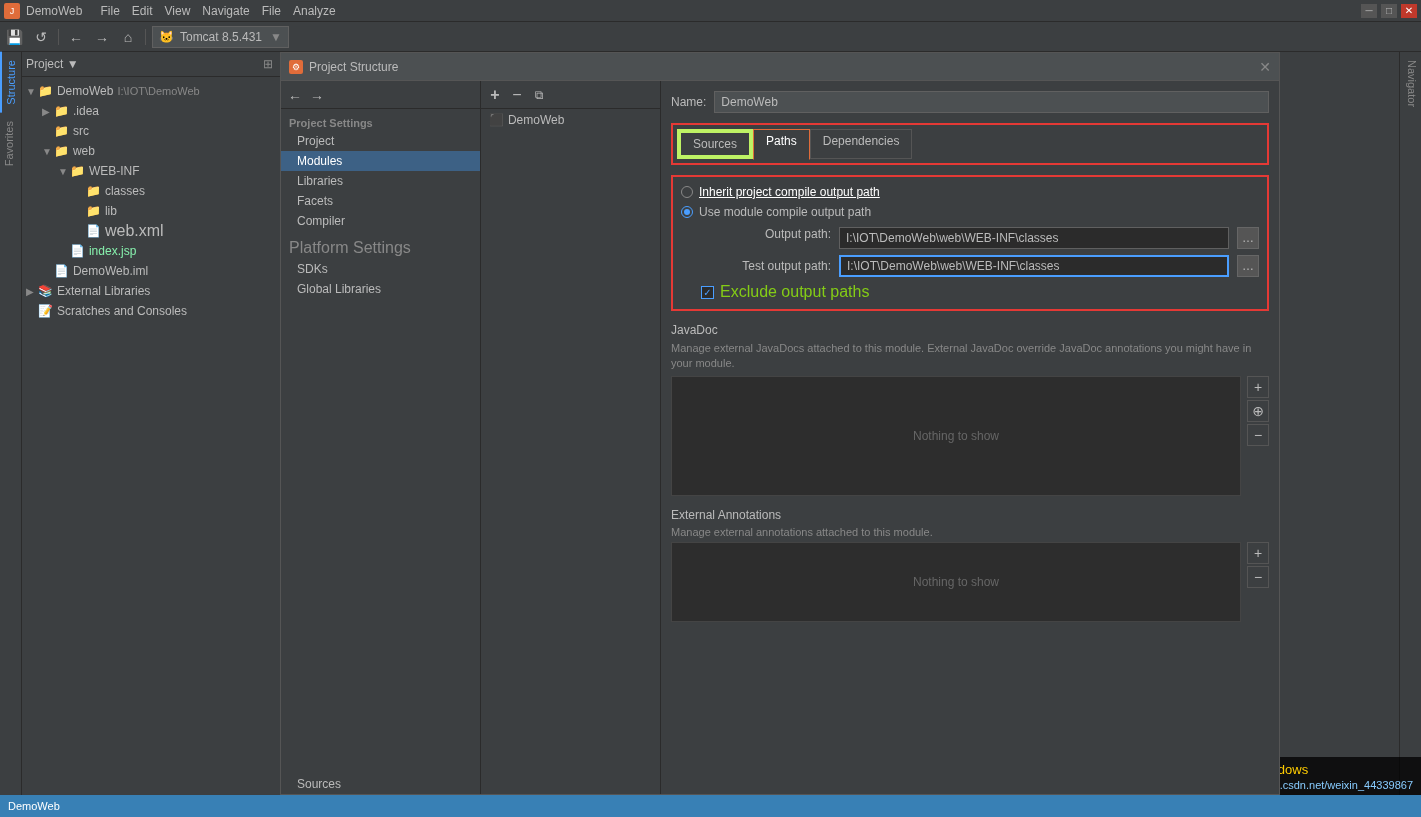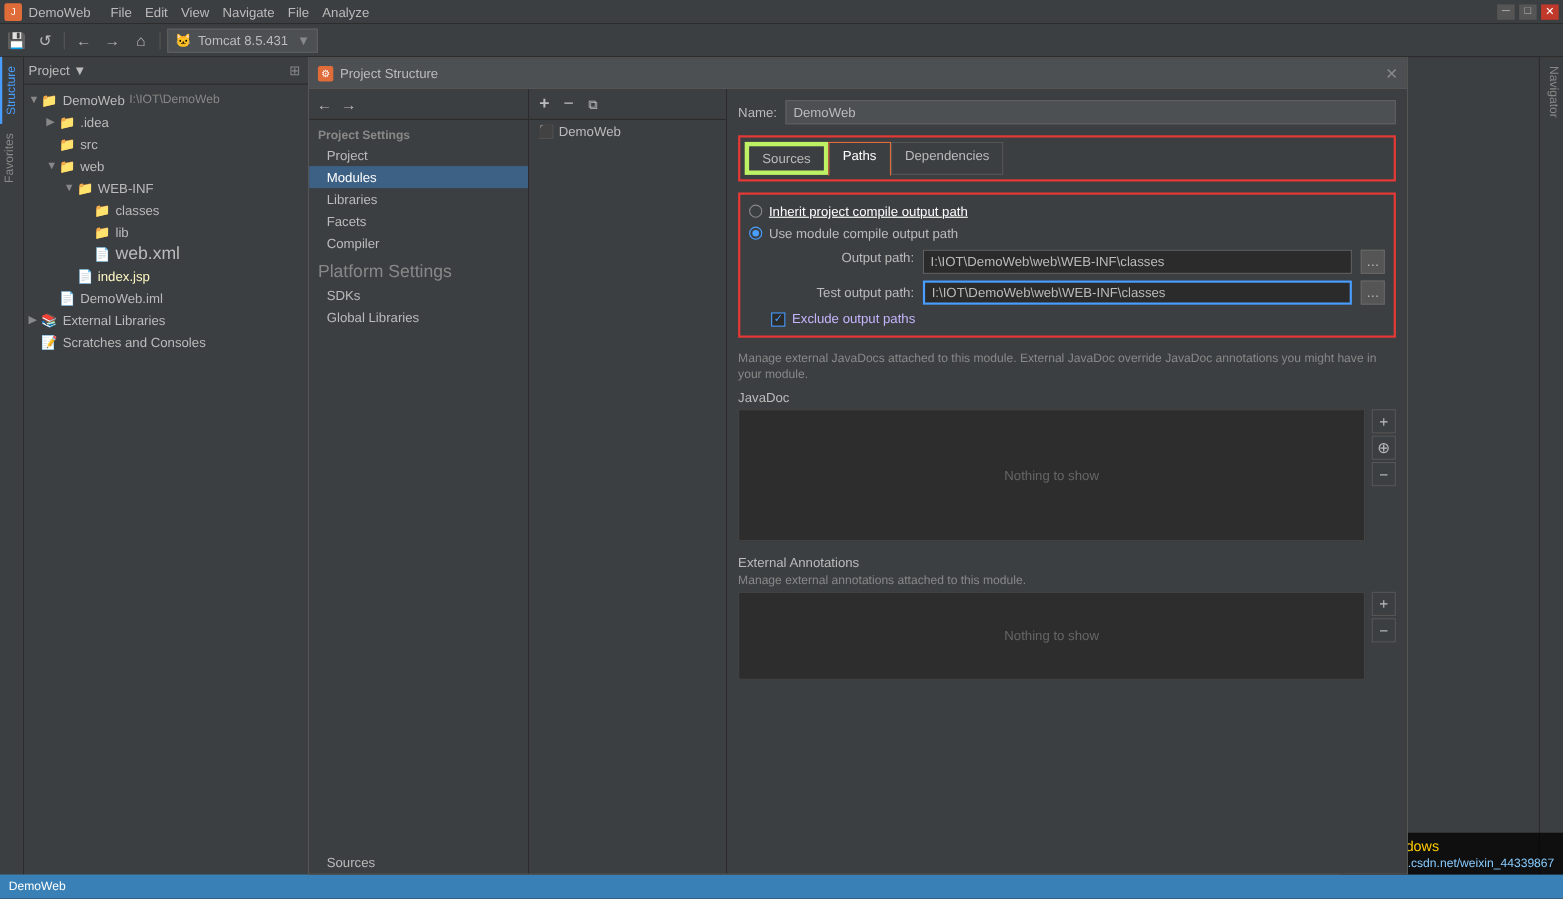--- a/index.html
+++ b/index.html
@@ -164,21 +164,21 @@
 
       <div class="tree-item" style="padding-left:52px;">
         <span class="tree-arrow" style="width:12px;"></span>
         <span class="tree-icon" style="color:#e07070;">📄</span>
         <span style="font-size:16px; color:#bbbbbb;">web.xml</span>
       </div>
 
       <div class="tree-item" style="padding-left:36px;">
         <span class="tree-arrow" style="width:12px;"></span>
         <span class="tree-icon" style="color:#e07070;">📄</span>
-        <span style="font-size:12px; color:#fef9c3;">index.jsp</span>
+        <span style="font-size:12px; color:#86efac;">index.jsp</span>
       </div>
 
       <div class="tree-item" style="padding-left:20px;">
         <span class="tree-arrow" style="width:12px;"></span>
         <span class="tree-icon" style="color:#e07070;">📄</span>
         <span style="font-size:12px; color:#bbbbbb;">DemoWeb.iml</span>
       </div>
 
       <div class="tree-item" style="padding-left:4px;">
         <span class="tree-arrow">▶</span>
@@ -277,27 +277,27 @@
           <div style="display:flex; align-items:center; gap:8px; margin-bottom:6px; margin-left:20px;">
             <span style="color:#bbbbbb; font-size:12px; width:130px; text-align:right;">Test output path:</span>
             <input type="text" style="flex: 1 1 0%; background: rgb(43, 43, 43); border: 2px solid rgb(74, 158, 255); color: rgb(187, 187, 187); padding: 2px 6px; font-size: 12px; height: 22px;" value="I:\IOT\DemoWeb\web\WEB-INF\classes">
             <button style="width:22px; height:22px; background:#555; border:1px solid #666; cursor:pointer; color:#bbb; font-size:12px;">…</button>
           </div>
 
           <div style="display:flex; align-items:center; gap:6px; margin-left:20px;">
             <div style="width:13px; height:13px; border:1px solid #4a9eff; background:#2b2b2b; display:flex; align-items:center; justify-content:center;">
               <span style="color:#4a9eff; font-size:10px;">✓</span>
             </div>
-            <span style="color:#c4b5fd; font-size:12px;">Exclude output paths</span>
+            <span style="color:#84cc16; font-size:16px;">Exclude output paths</span>
           </div>
         </div>
 
         <div style="margin-bottom:12px; position:relative;">
+          <div style="color:#bbbbbb; font-size:12px; margin-bottom:4px;">JavaDoc</div>
           <div style="color:#888888; font-size:11px; margin-bottom:4px; line-height:1.4;">Manage external JavaDocs attached to this module. External JavaDoc override JavaDoc annotations you might have in your module.</div>
-          <div style="color:#bbbbbb; font-size:12px; margin-bottom:4px;">JavaDoc</div>
           <div style="position:relative; margin-right:28px;">
             <div style="min-height:120px; background:#2d2d2d; border:1px solid #444; display:flex; align-items:center; justify-content:center;">
               <span style="color:#666; font-size:12px;">Nothing to show</span>
             </div>
             <div style="position:absolute; right:-28px; top:0; display:flex; flex-direction:column; gap:2px;">
               <button style="width:22px; height:22px; background:#3c3f41; border:1px solid #555; cursor:pointer; color:#bbbbbb; font-size:14px;">+</button>
               <button style="width:22px; height:22px; background:#3c3f41; border:1px solid #555; cursor:pointer; color:#bbbbbb; font-size:14px;">⊕</button>
               <button style="width:22px; height:22px; background:#3c3f41; border:1px solid #555; cursor:pointer; color:#bbbbbb; font-size:14px;">−</button>
             </div>
           </div>

